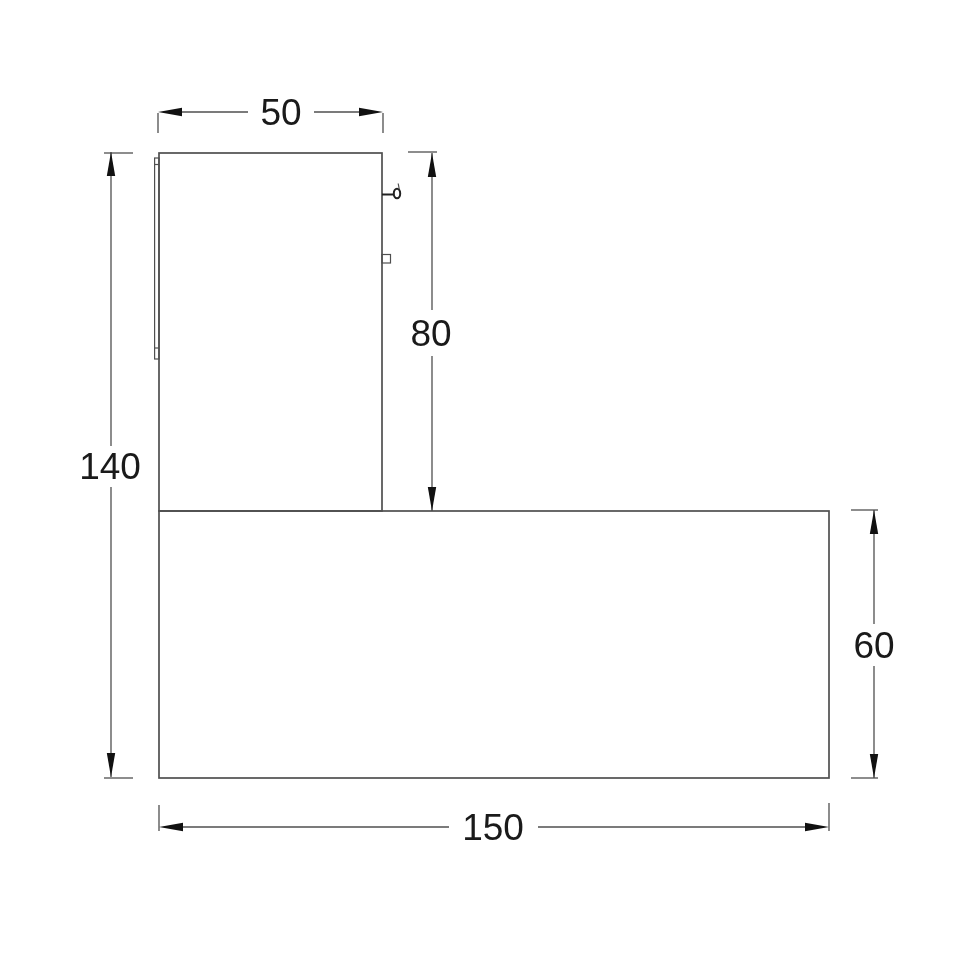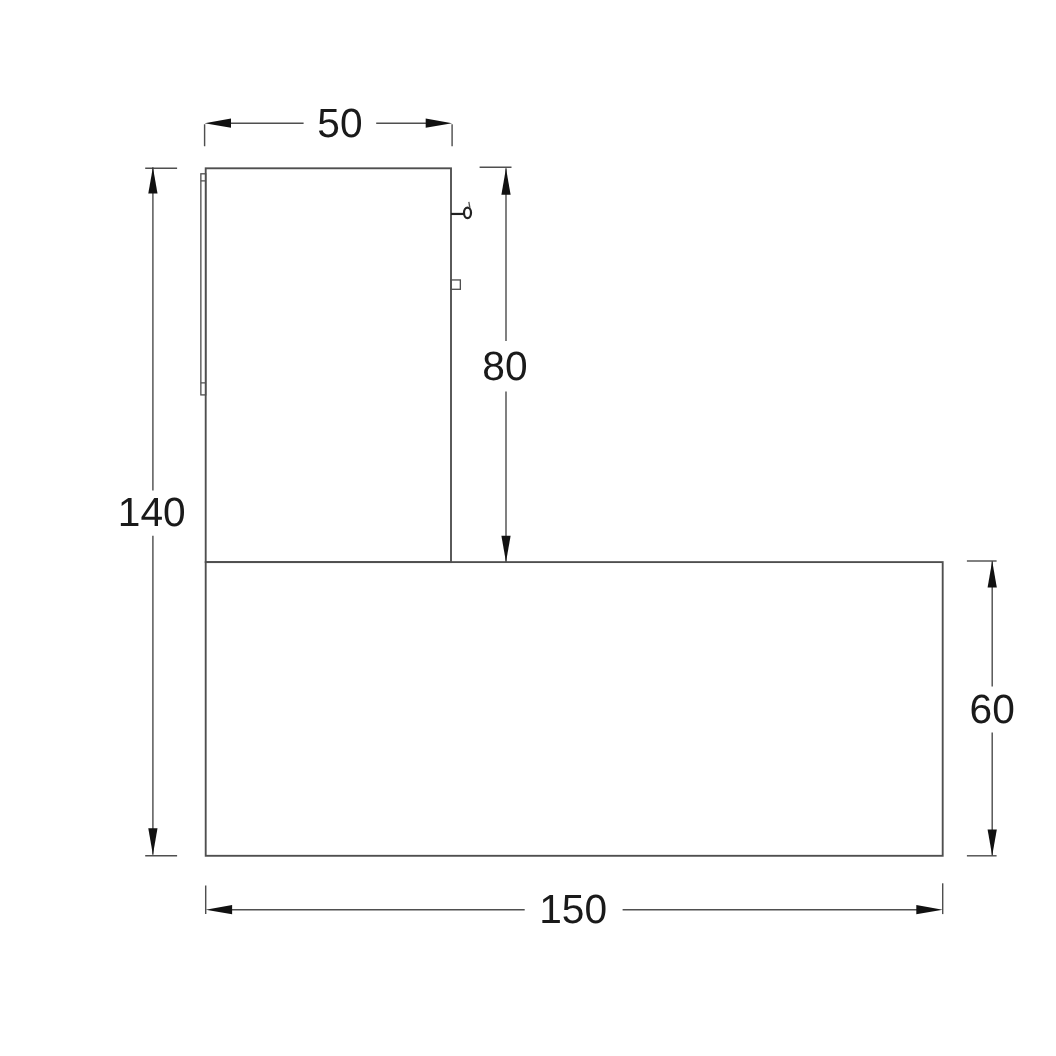--- a/index.html
+++ b/index.html
@@ -3,21 +3,21 @@
 <meta charset="utf-8">
 <style>
   :root{
     --background:#ffffff;
     --line:#4f4f4f;
     --detail:#222222;
     --arrow:#111111;
     --text:#1a1a1a;
   }
   html,body{margin:0;padding:0;background:var(--background);}
-  .stage{width:764px;height:960px;position:relative;background:var(--background);margin-left:28px;}
+  .stage{width:764px;height:960px;position:relative;background:var(--background);}
   svg{display:block;}
   .outline{fill:none;stroke:var(--line);stroke-width:1.7;}
   .detail-stroke{fill:none;stroke:var(--detail);stroke-width:2;}
   .detail-thin{fill:none;stroke:var(--line);stroke-width:1.2;}
   .dim-line{fill:none;stroke:var(--line);stroke-width:1.3;}
   .ext-line{fill:none;stroke:var(--line);stroke-width:1.3;}
   .arrowhead{fill:var(--arrow);stroke:none;}
   .dim-text{
     fill:var(--text);
     font-family:"Liberation Sans", sans-serif;

